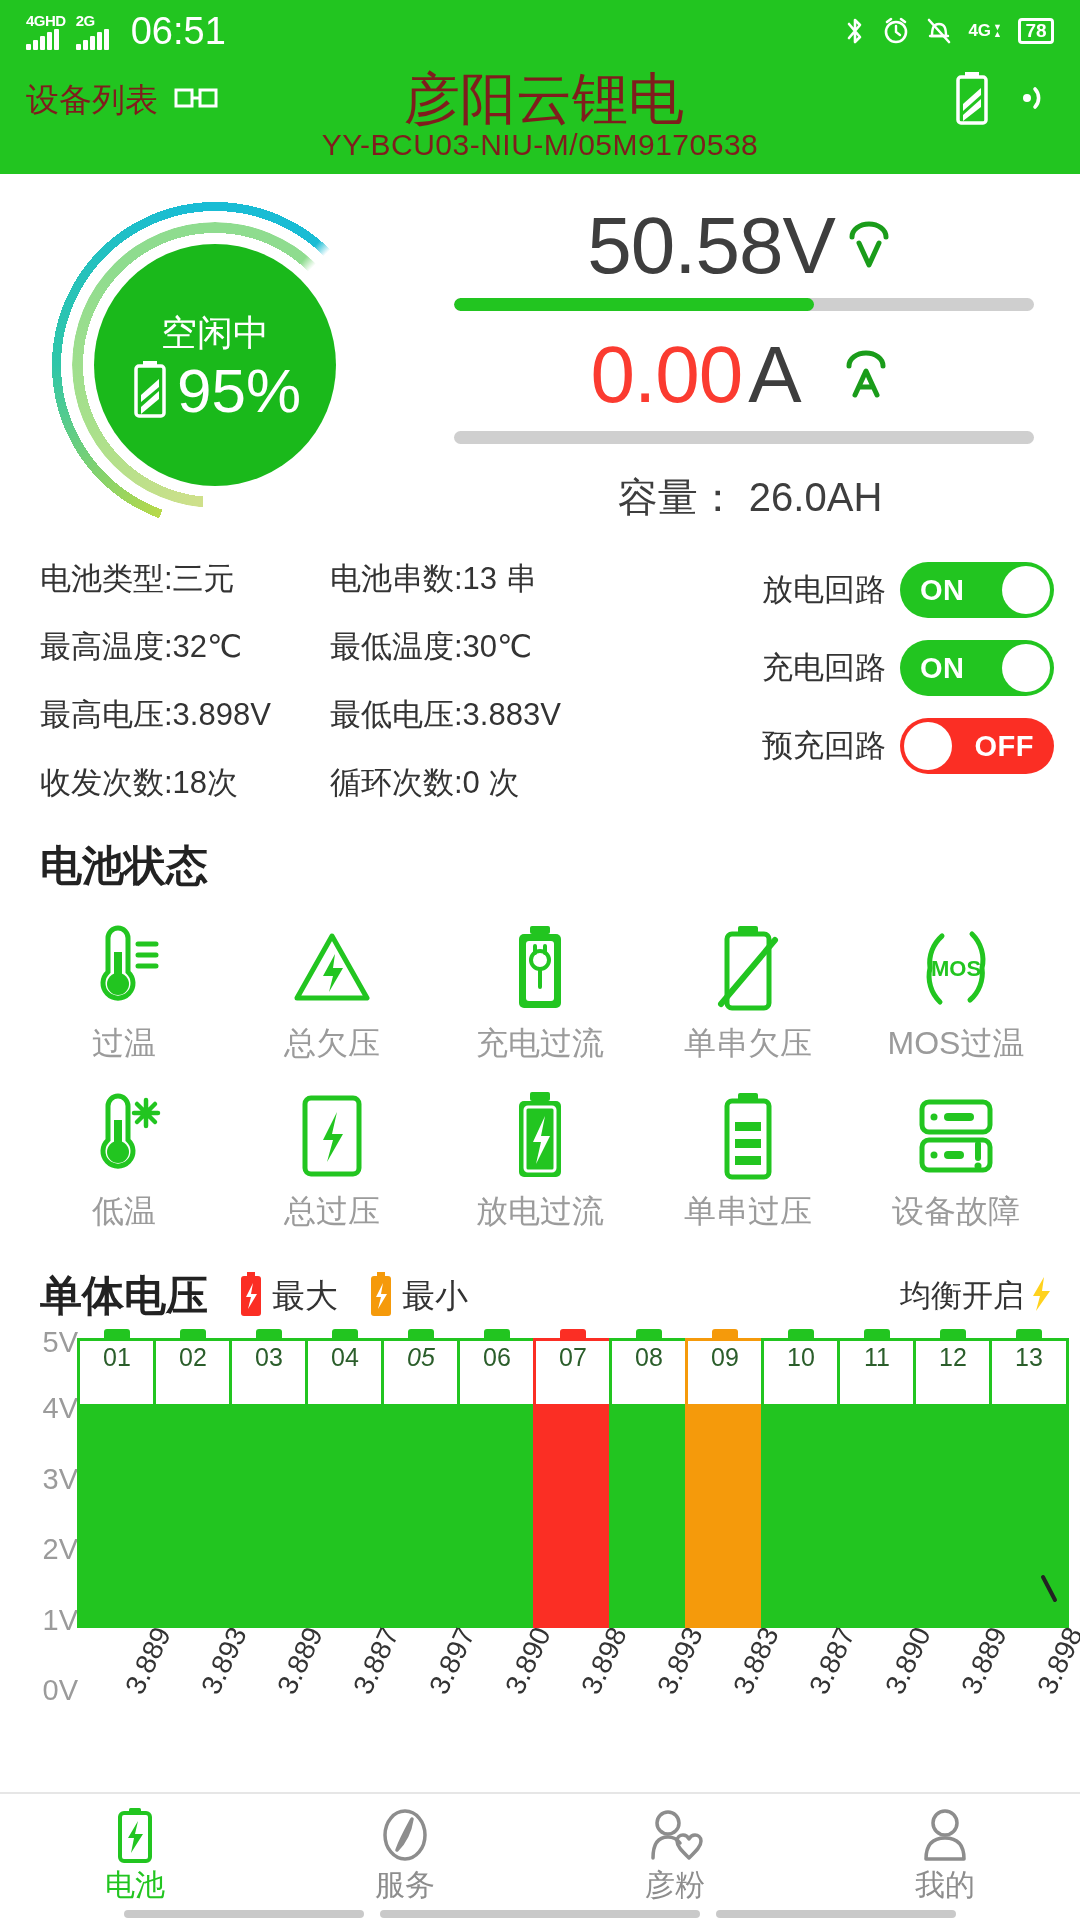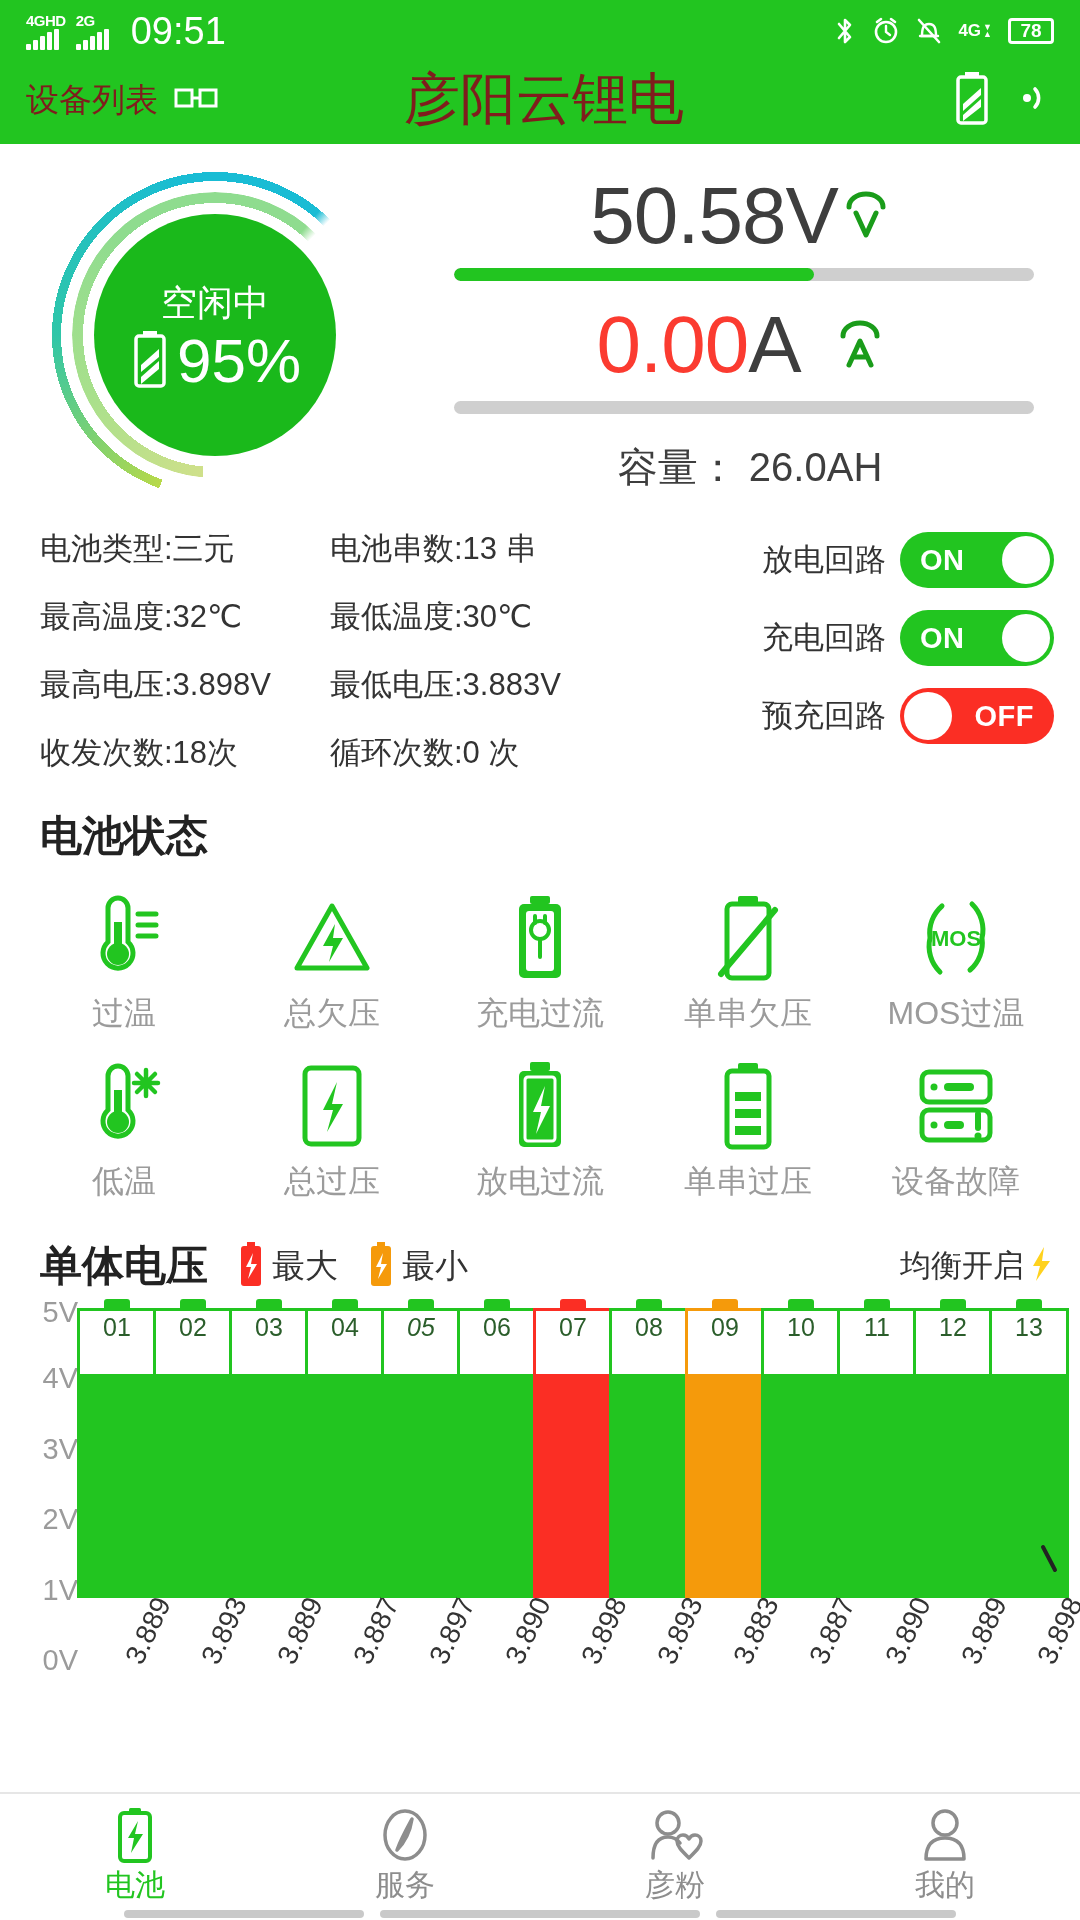--- a/index.html
+++ b/index.html
@@ -24,21 +24,21 @@
   .bars i:nth-child(1){height:6px;} .bars i:nth-child(2){height:10px;}
   .bars i:nth-child(3){height:14px;} .bars i:nth-child(4){height:18px;}
   .bars i:nth-child(5){height:21px;}
   .sb-time { font-size: 38px; font-weight: 500; margin-left: 12px; line-height:1; }
   .sb-right { margin-left:auto; display:flex; align-items:center; gap:16px; }
   .sb-right svg { display:block; }
   .mini-batt {
     display:flex; align-items:center; gap:3px;
   }
   .mini-batt-box {
-    width:46px; height:26px; border:3px solid #fff; border-radius:4px;
+    width:36px; height:26px; border:3px solid #fff; border-radius:4px;
     display:flex; align-items:center; justify-content:center;
     font-size:19px; font-weight:700; color:#fff;
   }
   .net4g { display:flex; align-items:center; gap:2px; font-size:17px; font-weight:700;}
   .net4g .arrows { display:flex; flex-direction:column; font-size:9px; line-height:7px;}
 
   
   .appbar { background:#22c520; color:#7f1d1d; padding: 6px 26px 12px; position:relative; }
   .appbar-row { display:flex; align-items:center; height:64px; }
   .back-group { display:flex; align-items:center; gap:16px; }
@@ -69,21 +69,21 @@
   .gauge-core {
     position:absolute; inset:44px; border-radius:50%;
     background:#1ab91b; color:#fff;
     display:flex; flex-direction:column; align-items:center; justify-content:center;
   }
   .gauge-state { font-size: 36px; margin-bottom: 2px; }
   .gauge-pct-row { display:flex; align-items:center; gap:6px; }
   .gauge-pct { font-size: 62px; font-weight:500; line-height:1; }
 
   .readouts { flex:1; padding-right: 26px; padding-top: 4px; }
-  .readout-line { display:flex; align-items:baseline; justify-content:center; }
+  .readout-line { display:flex; align-items:baseline; justify-content:center; gap:6px;}
   .volt-val { font-size: 80px; color:#3e3e3e; font-weight:400; letter-spacing:-1px; line-height:1.05;}
   .amp-val { font-size: 80px; color:#fb3b30; font-weight:400; letter-spacing:-1px; line-height:1.05;}
   .amp-unit { font-size: 80px; color:#3e3e3e; font-weight:400; }
   .unit-icon { width:56px; display:flex; align-items:center; justify-content:center; }
   .track { height: 13px; background:#cfcfcf; border-radius:7px; margin: 10px 20px 0 24px; overflow:hidden;}
   .track-fill { height:100%; background:#22c520; border-radius:7px; }
   .capacity { text-align:center; font-size: 40px; color:#3e3e3e; margin-top: 26px; padding-left: 16px;}
 
   
   .midsection { display:flex; padding: 28px 26px 0 40px; gap: 10px; }
@@ -187,21 +187,21 @@
       <div class="sig">
         <span class="sig-label">2G</span>
         <span class="bars">
             <i></i>
             <i></i>
             <i></i>
             <i></i>
             <i></i>
           </span>
       </div>
-      <span class="sb-time">09:51</span>
+      <span class="sb-time">06:51</span>
     </div>
     <div class="sb-right">
       <span>
         <svg width="22" height="30" viewBox="0 0 22 30">
             <path d="M5 8 L16 21 L11 26 V4 L16 9 L5 22" fill="none" stroke="#fff" stroke-width="2.6" stroke-linejoin="round" stroke-linecap="round"></path>
           </svg>
       </span>
       <span>
         <svg width="28" height="28" viewBox="0 0 28 28">
             <circle cx="14" cy="15" r="10" fill="none" stroke="#fff" stroke-width="2.6"></circle>
@@ -252,20 +252,21 @@
           </svg>
         </span>
         <span>
           <svg width="34" height="40" viewBox="0 0 34 40">
             <circle cx="7" cy="20" r="4" fill="#fff"></circle>
             <path d="M15 11a13 13 0 010 18" fill="none" stroke="#fff" stroke-width="3.6" stroke-linecap="round"></path>
           </svg>
         </span>
       </div>
     </div>
+    <div class="app-sub">YY-BCU03-NIU-M/05M9170538</div>
   </div>
 
   <div class="summary">
     <div class="gauge-wrap">
       <div class="gauge">
         <div class="ring-outer"></div>
         <div class="ring-inner"></div>
         <div class="gauge-core">
           <div class="gauge-state">空闲中</div>
           <div class="gauge-pct-row">

